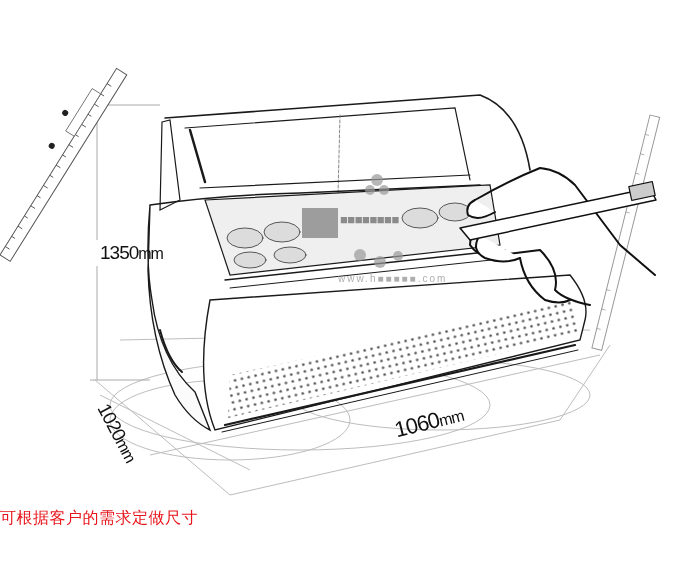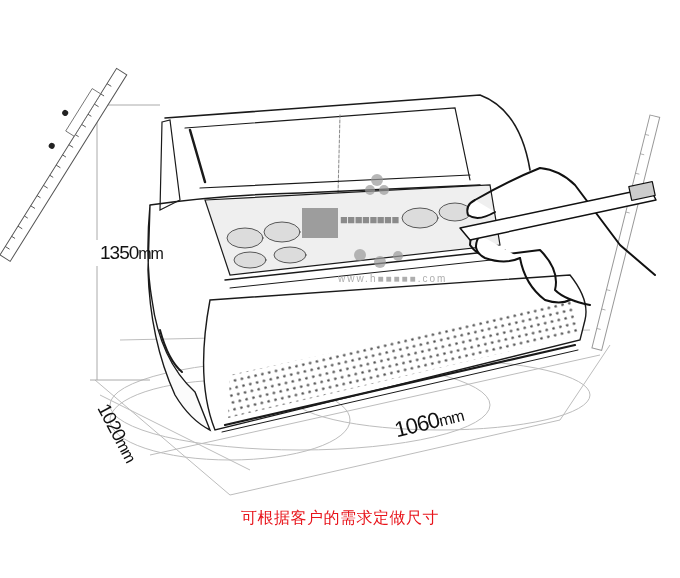--- a/index.html
+++ b/index.html
@@ -3,21 +3,21 @@
   <meta charset="utf-8">
   <style>
     html, body { margin: 0; padding: 0; background: #ffffff; }
     body { width: 680px; height: 578px; overflow: hidden; position: relative; font-family: "Liberation Sans", sans-serif; }
     .canvas { position: absolute; left: 0; top: 0; width: 680px; height: 578px; }
     .dim-label { position: absolute; color: #111111; font-family: "Liberation Sans", sans-serif; letter-spacing: -1px; white-space: nowrap; }
     .dim-height { left: 60px; top: 242px; font-size: 19px; margin-left: 40px; }
     .dim-height .unit, .dim-width .unit, .dim-depth .unit { font-size: 16px; }
     .dim-width { left: 392px; top: 418px; font-size: 22px; transform: rotate(-14deg); transform-origin: left top; }
     .dim-depth { left: 112px; top: 400px; font-size: 19px; transform: rotate(62deg); transform-origin: left top; }
-    .caption { position: absolute; left: 0; width: 680px; top: 508px; text-align: center; color: #e8141b; font-size: 16px; font-family: "DejaVu Sans", sans-serif; letter-spacing: 0.5px; }
+    .caption { position: absolute; left: 0; width: 680px; top: 508px; color: #e8141b; font-size: 16px; font-family: "DejaVu Sans", sans-serif; letter-spacing: 0.5px; }
     .logo-block { position: absolute; left: 302px; top: 208px; width: 36px; height: 30px; background: #8e8e8e; opacity: 0.85; }
     .logo-text { position: absolute; left: 340px; top: 212px; width: 150px; height: 16px; color: #7a7a7a; font-size: 13px; font-weight: bold; opacity: 0.85; letter-spacing: -0.5px; }
     .logo-url { position: absolute; left: 338px; top: 233px; color: #9a9a9a; font-size: 10px; letter-spacing: 2px; opacity: 0.8; margin-top: 40px; }
   </style>
 </head>
 <body>
 
 <svg class="canvas" viewBox="0 0 680 578" xmlns="http://www.w3.org/2000/svg">
 
   <g stroke="#bdbdbd" stroke-width="1" fill="none">

